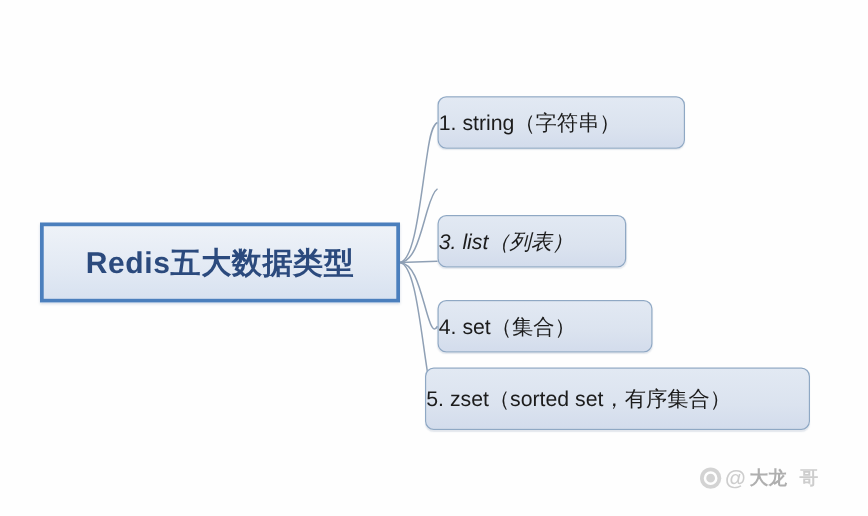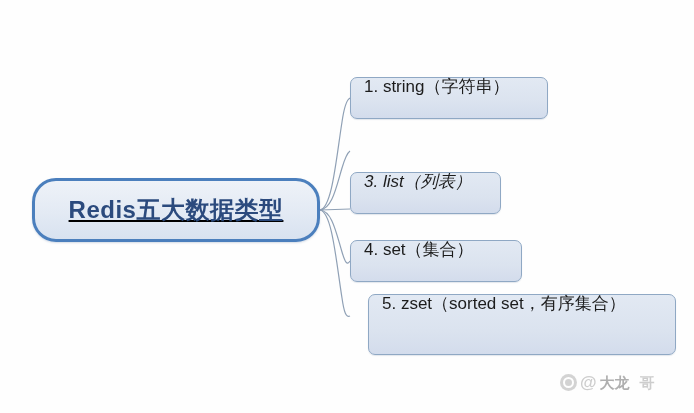--- a/index.html
+++ b/index.html
@@ -26,43 +26,42 @@
     pointer-events: none;
   }
   .root-node {
     position: absolute;
     left: 32px;
     top: 178px;
     width: 288px;
     height: 64px;
     box-sizing: border-box;
     border: 3px solid #4b7fbd;
-    border-radius: 24px;
+    border-radius: 0;
     background: linear-gradient(180deg, #eef2f8 0%, #e3eaf4 55%, #d8e2f0 100%);
     display: flex;
     align-items: center;
     justify-content: center;
     box-shadow: 0 1px 2px rgba(90,120,160,0.25);
-    text-decoration: underline;
   }
   .root-label {
     font-size: 24px;
     font-weight: bold;
     color: #2b4a7d;
     letter-spacing: 0.5px;
     white-space: nowrap;
   }
   .branch-node {
     position: absolute;
     box-sizing: border-box;
     border: 1px solid #8fa8c4;
     border-radius: 7px;
     background: linear-gradient(180deg, #e2e9f3 0%, #dbe3ef 60%, #d3dcec 100%);
     display: flex;
-    padding-left: 13px;
+    align-items: center;
     box-shadow: 0 1px 1px rgba(120,140,170,0.2);
   }
   .branch-label {
     font-size: 17px;
     color: #1c1c1c;
     white-space: nowrap;
     line-height: 1;
   }
   .watermark {
     position: absolute;
@@ -137,21 +136,21 @@
 
 
   <div class="branch-node" style="left:350px; top:172px; width:151px; height:42px;font-style:italic;">
     <span class="branch-label">3. list（列表）</span>
   </div>
 
   <div class="branch-node" style="left:350px; top:240px; width:172px; height:42px;">
     <span class="branch-label">4. set（集合）</span>
   </div>
 
-  <div class="branch-node" style="left:368px; top:294px; width:308px; height:61px;">
+  <div class="branch-node" style="left:340px; top:294px; width:308px; height:50px;">
     <span class="branch-label">5. zset（sorted set，有序集合）</span>
   </div>
 
   <div class="watermark">
     <span class="wm-logo"></span>
     <span class="wm-at">@</span>
     <span class="wm-name">大龙</span>
     <span class="wm-suffix">哥</span>
   </div>
 

